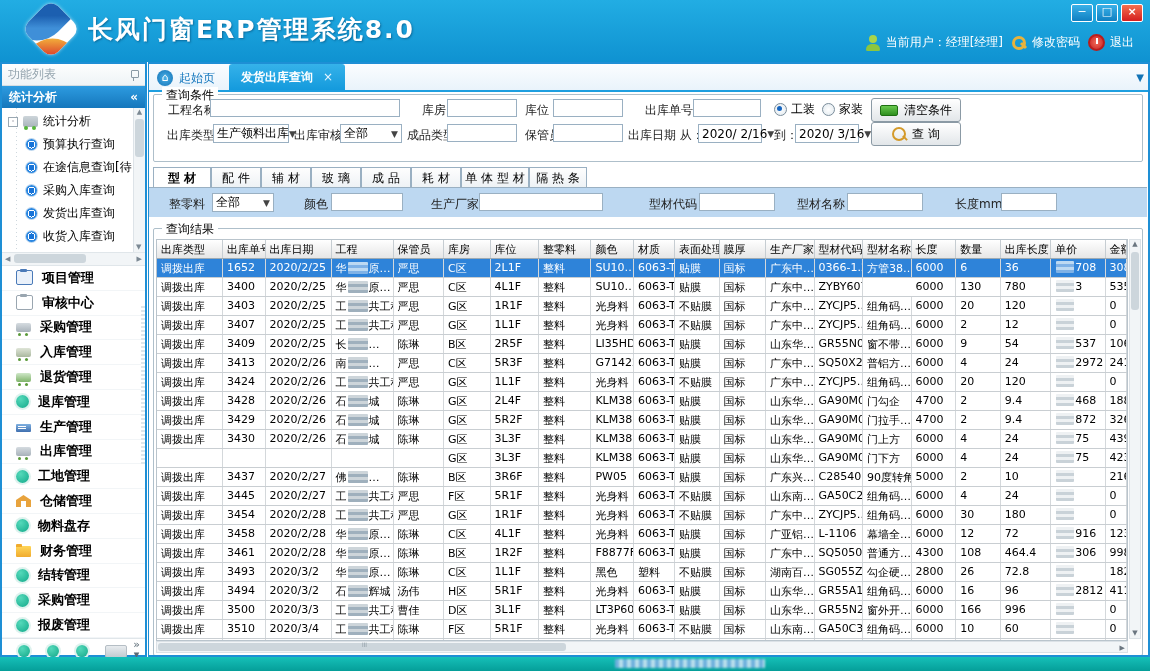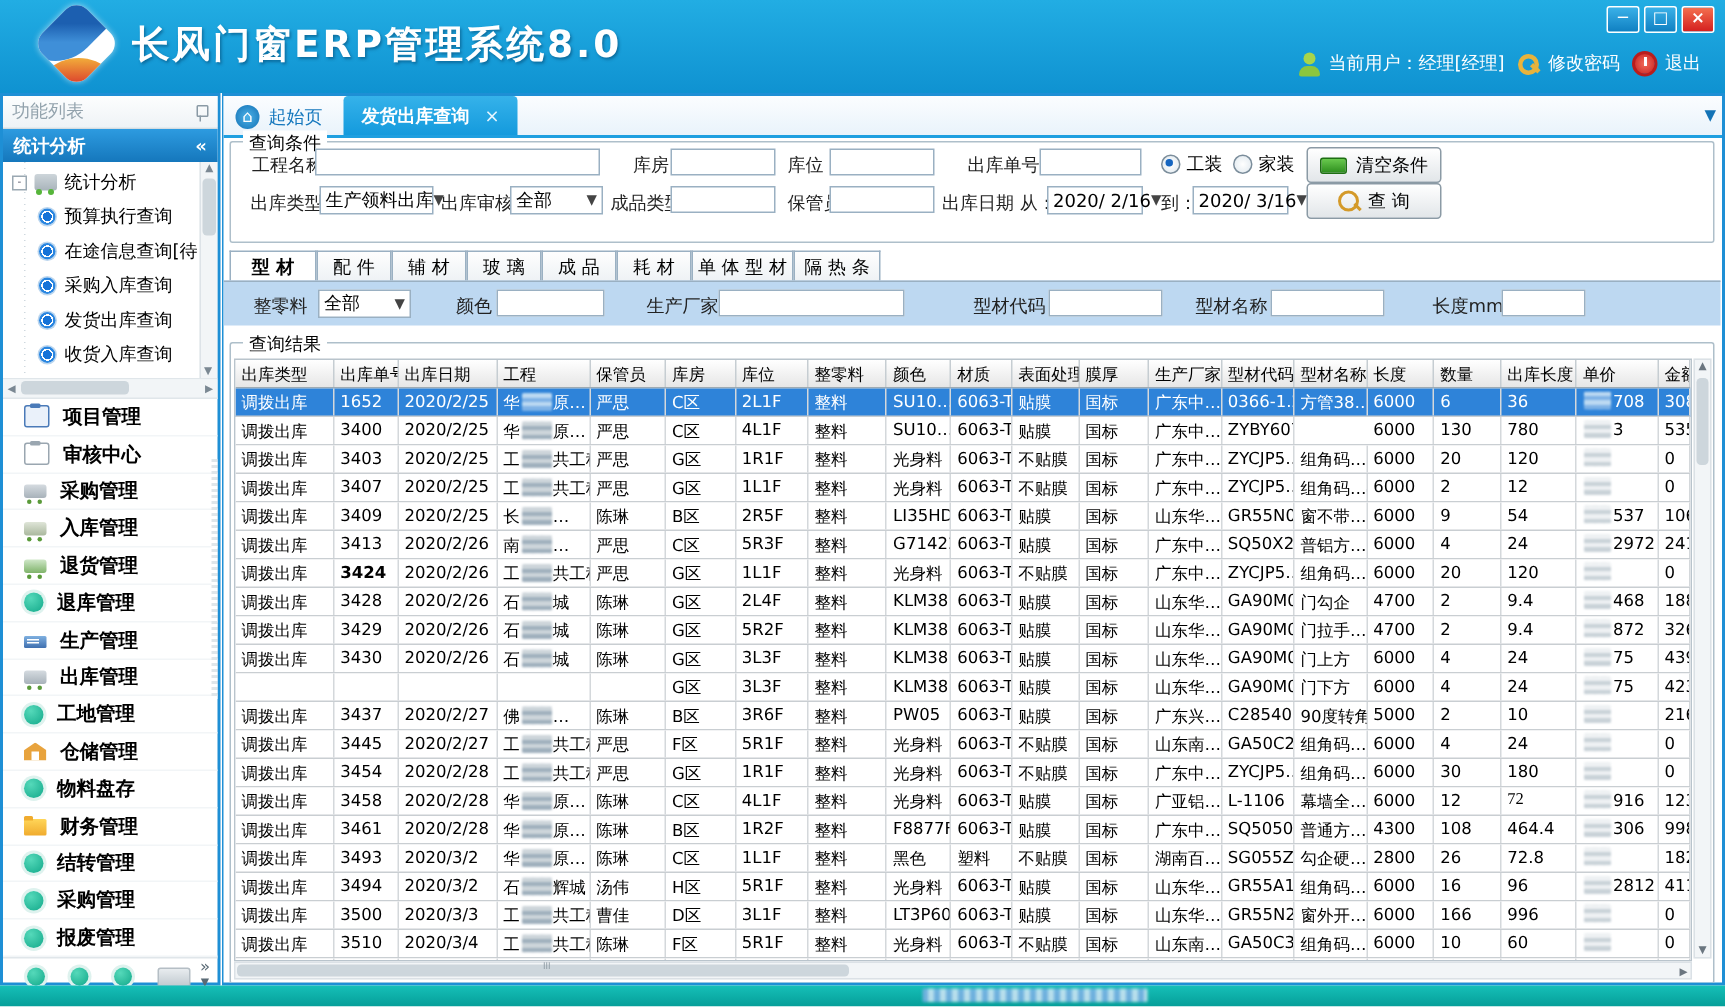--- a/index.html
+++ b/index.html
@@ -547,21 +547,21 @@
               <div class="td" style="width: 50px;">SQ50X2…</div>
               <div class="td" style="width: 50px;">普铝方…</div>
               <div class="td" style="width: 46px;">6000</div>
               <div class="td" style="width: 46px;">4</div>
               <div class="td" style="width: 52px;">24</div>
               <div class="td" style="width: 56px;"><div class="mosaic price-mosaic" style="display: inline-block;"></div>2972</div>
               <div class="td" style="width: 22px;">241</div>
             </div>
             <div class="trow">
               <div class="td" style="width: 68px;">调拨出库</div>
-              <div class="td" style="width: 44px; font-weight: bold;">3424</div>
+              <div class="td" style="width: 44px;">3424</div>
               <div class="td" style="width: 68px;">2020/2/26</div>
               <div class="td" style="width: 64px;">工<div class="mosaic" style="display: inline-block;"></div>共工程</div>
               <div class="td" style="width: 52px;">严思</div>
               <div class="td" style="width: 48px;">G区</div>
               <div class="td" style="width: 50px;">1L1F</div>
               <div class="td" style="width: 54px;">整料</div>
               <div class="td" style="width: 44px;">光身料</div>
               <div class="td" style="width: 42px;">6063-T5</div>
               <div class="td" style="width: 46px;">不贴膜</div>
               <div class="td" style="width: 48px;">国标</div>
@@ -739,21 +739,21 @@
               <div class="td" style="width: 54px;">整料</div>
               <div class="td" style="width: 44px;">光身料</div>
               <div class="td" style="width: 42px;">6063-T5</div>
               <div class="td" style="width: 46px;">贴膜</div>
               <div class="td" style="width: 48px;">国标</div>
               <div class="td" style="width: 50px;">广亚铝…</div>
               <div class="td" style="width: 50px;">L-1106</div>
               <div class="td" style="width: 50px;">幕墙全…</div>
               <div class="td" style="width: 46px;">6000</div>
               <div class="td" style="width: 46px;">12</div>
-              <div class="td" style="width: 52px; font-family: Liberation Serif, serif;">72</div>
+              <div class="td" style="width: 52px;">72</div>
               <div class="td" style="width: 56px;"><div class="mosaic price-mosaic" style="display: inline-block;"></div>916</div>
               <div class="td" style="width: 22px;">123</div>
             </div>
             <div class="trow">
               <div class="td" style="width: 68px;">调拨出库</div>
               <div class="td" style="width: 44px;">3461</div>
               <div class="td" style="width: 68px;">2020/2/28</div>
               <div class="td" style="width: 64px;">华<div class="mosaic" style="display: inline-block;"></div>原…</div>
               <div class="td" style="width: 52px;">陈琳</div>
               <div class="td" style="width: 48px;">B区</div>

